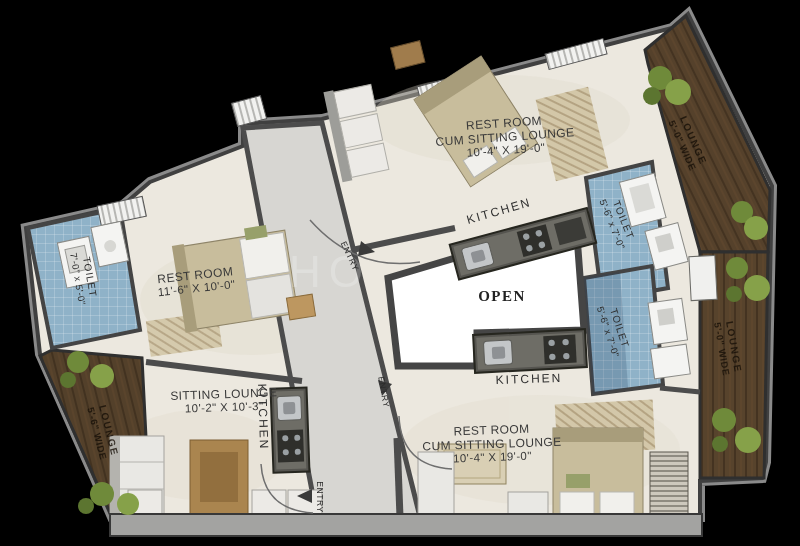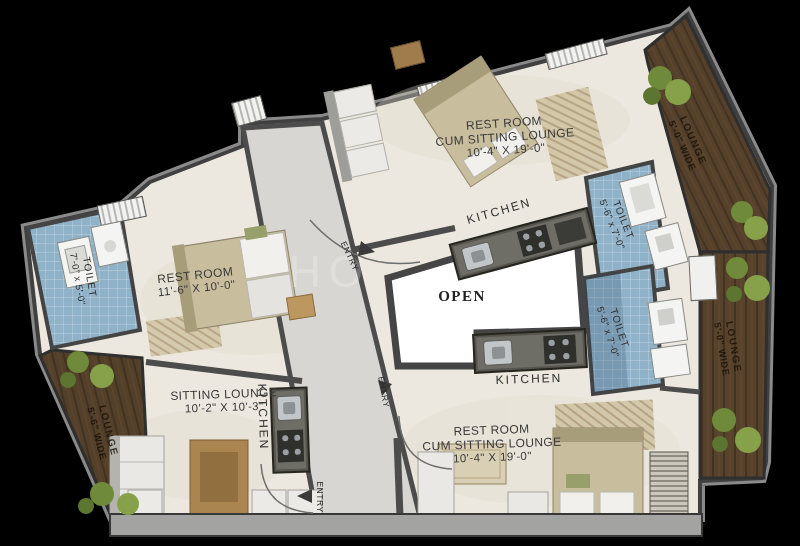--- a/index.html
+++ b/index.html
@@ -273,21 +273,21 @@
 <div class="lbl lbl-room" style="left:196px;top:282px;transform:translate(-50%,-50%) rotate(-6deg);">
   <div>REST ROOM</div>
   <div class="dim">11'-6" X 10'-0"</div>
 </div>
 
 <div class="lbl lbl-room" style="left:224px;top:401px;transform:translate(-50%,-50%) rotate(-2deg);">
   <div>SITTING LOUNGE</div>
   <div class="dim">10'-2" X 10'-3"</div>
 </div>
 
-<div class="lbl lbl-open" style="left:462px;top:297px;transform:translate(-50%,-50%);">OPEN</div>
+<div class="lbl lbl-open" style="left:502px;top:297px;transform:translate(-50%,-50%);">OPEN</div>
 
 <div class="lbl lbl-kitchen" style="left:499px;top:211px;transform:translate(-50%,-50%) rotate(-16deg);">KITCHEN</div>
 
 <div class="lbl lbl-kitchen" style="left:529px;top:379px;transform:translate(-50%,-50%) rotate(-2deg);">KITCHEN</div>
 
 <div class="lbl lbl-kitchen" style="left:263px;top:417px;transform:translate(-50%,-50%) rotate(88deg);">KITCHEN</div>
 
 <div class="lbl lbl-toilet" style="left:84px;top:278px;transform:translate(-50%,-50%) rotate(80deg);">
   <div>TOILET</div>
   <div class="dim">7'-0" x 5'-0"</div>

